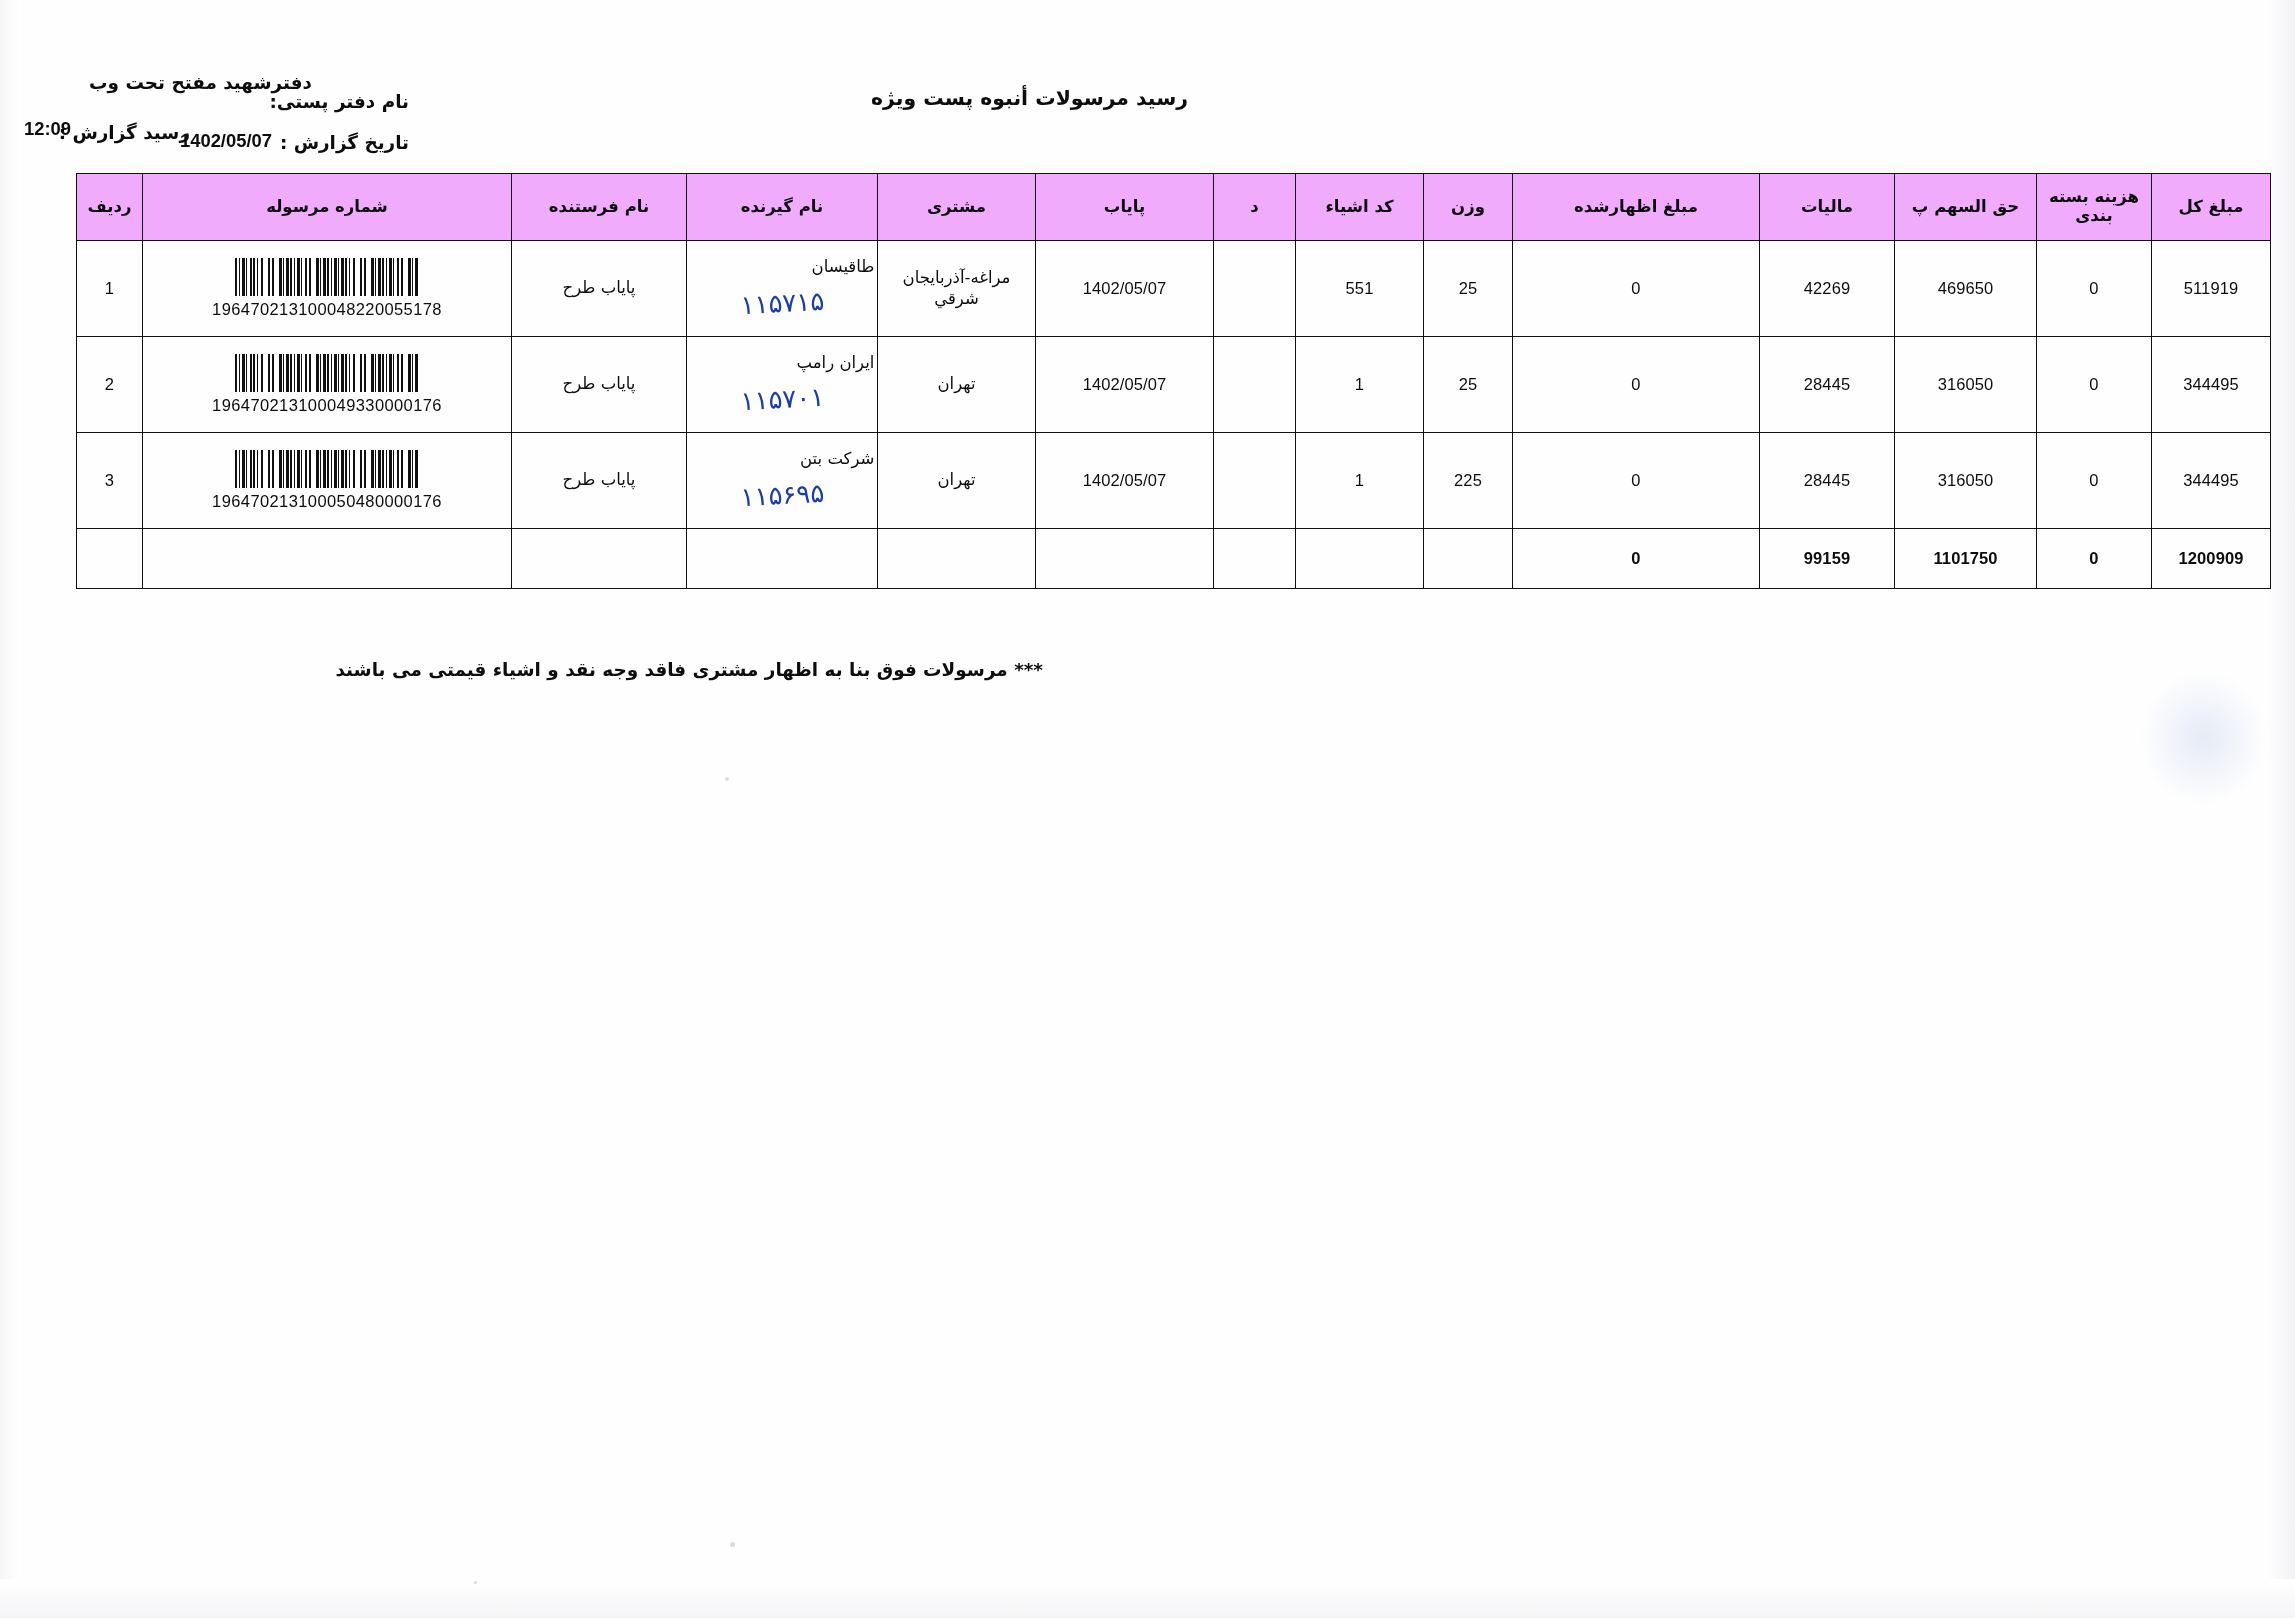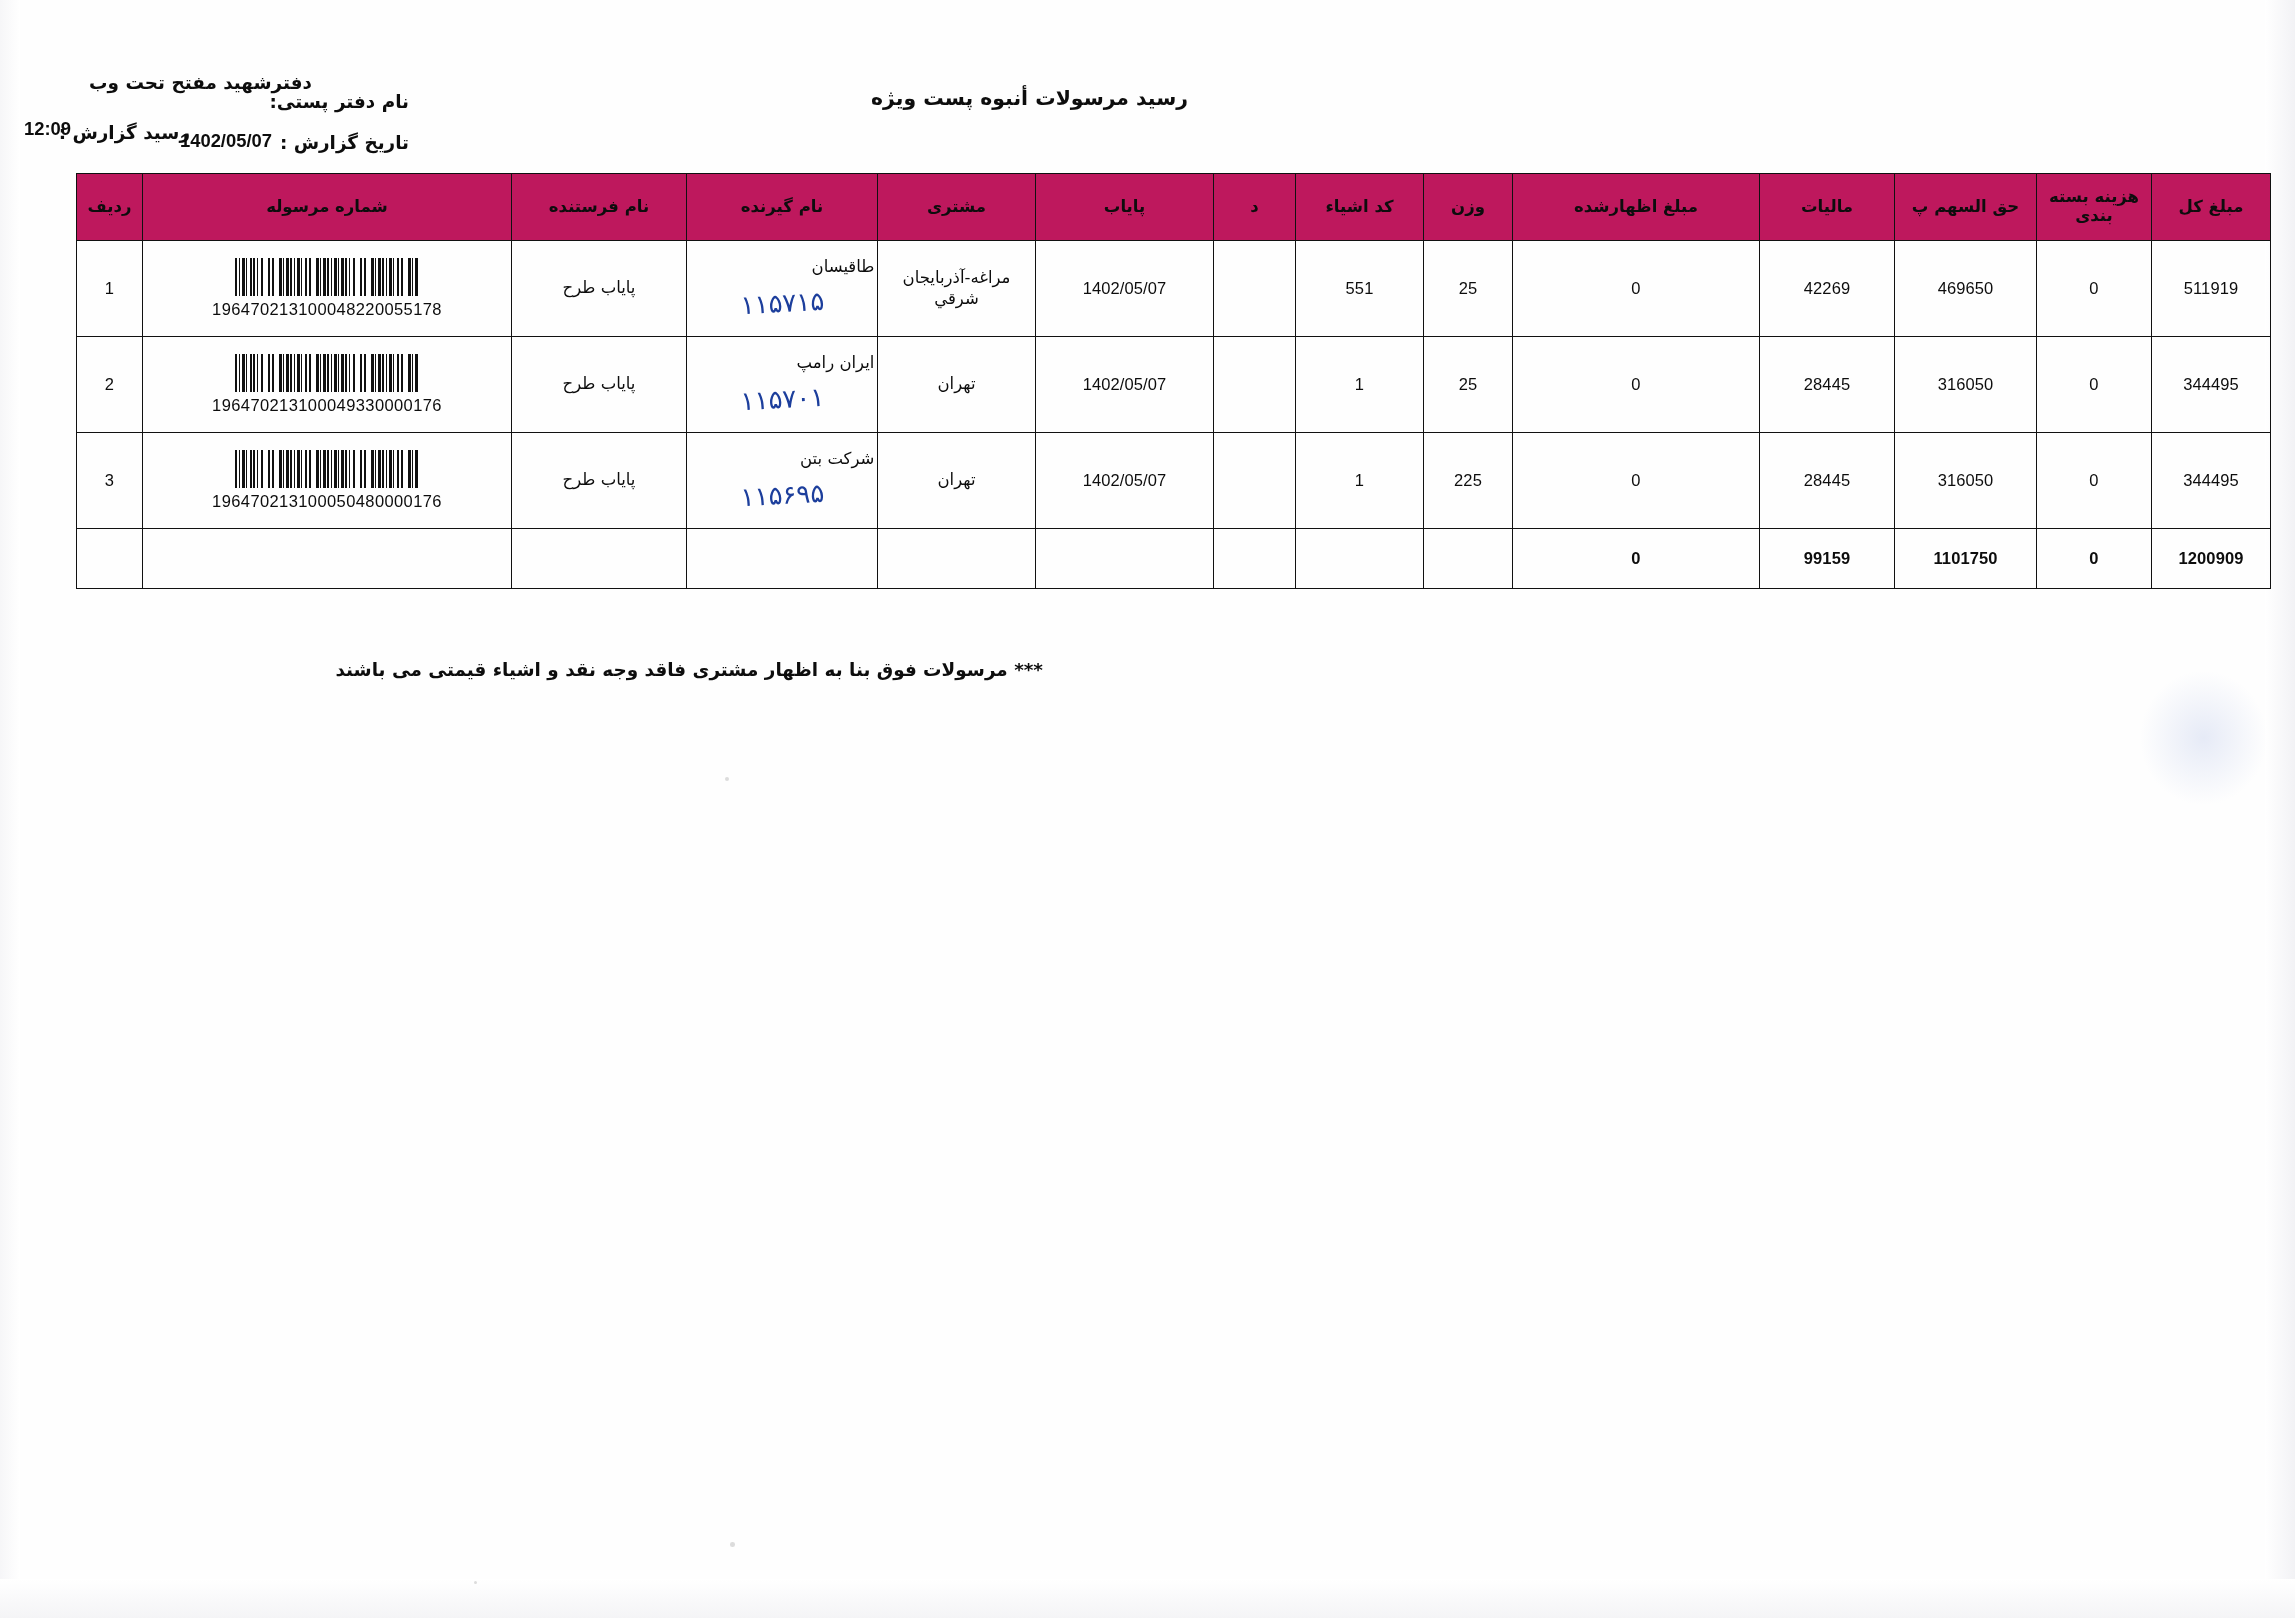--- a/index.html
+++ b/index.html
@@ -98,21 +98,21 @@
   }
   table.receipt th,
   table.receipt td {
     border: 1.3px solid #111111;
     text-align: center;
     vertical-align: middle;
     font-size: 16.5px;
     padding: 4px 2.6px;
   }
   table.receipt thead th {
-    background: #be185d;
+    background: #f0abfc;
     font-weight: bold;
     height: 58px;
     font-size: 16.5px;
     line-height: 1.15;
   }
   td.num {
     font-family: "Liberation Sans", sans-serif;
     font-size: 17px;
     letter-spacing: 0.1px;
   }

